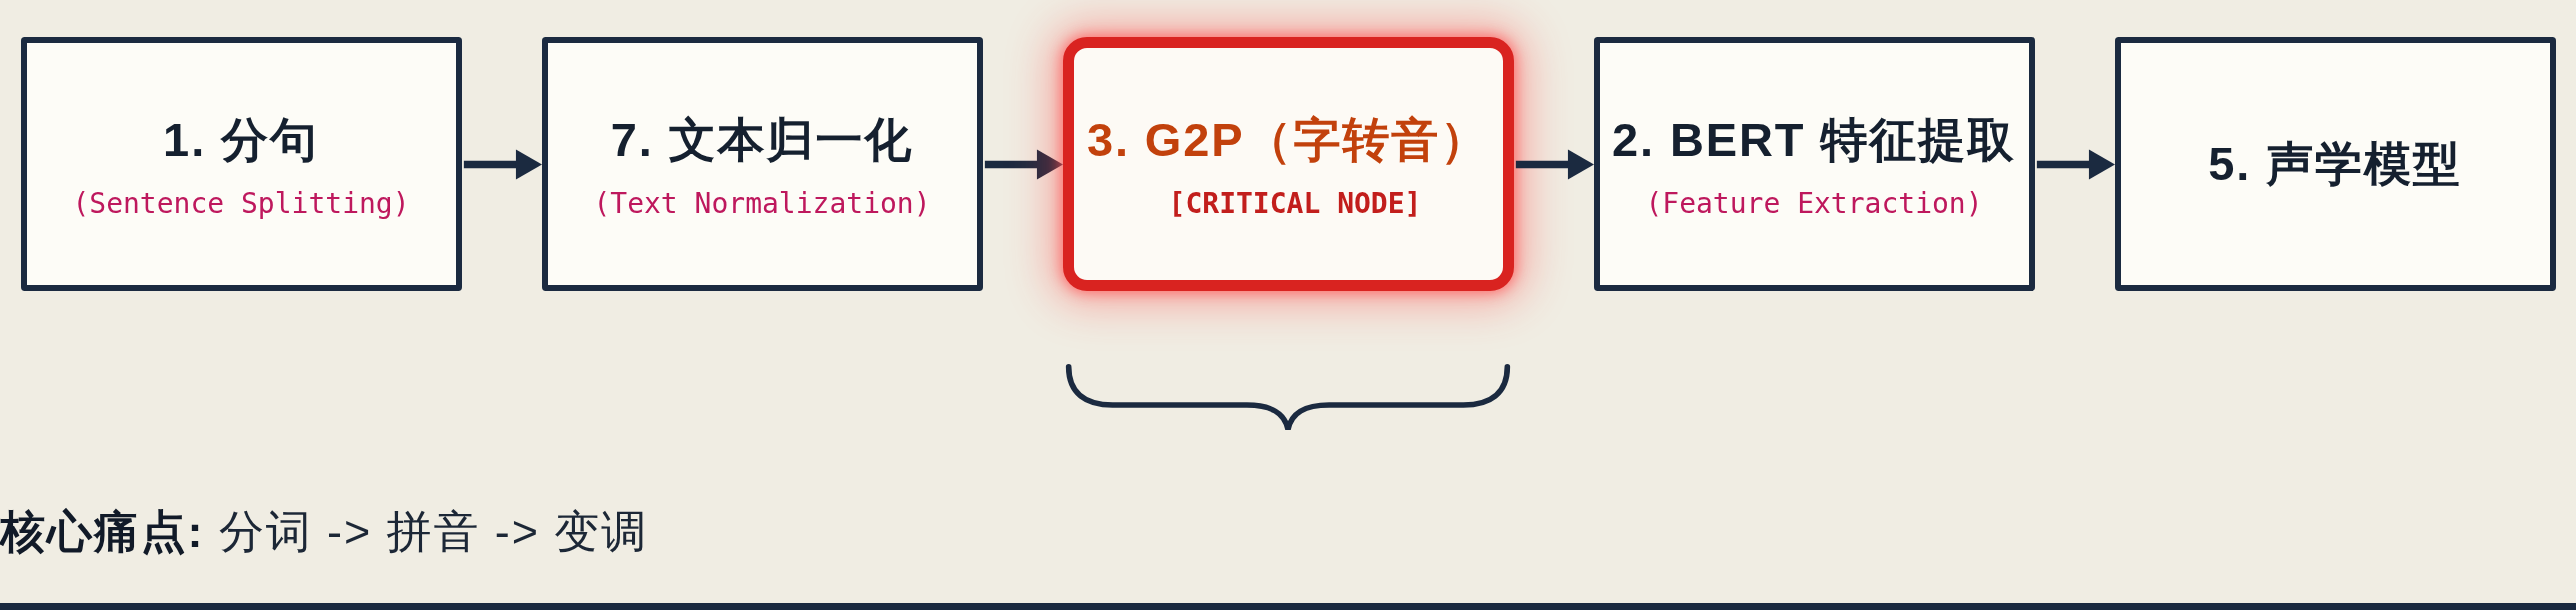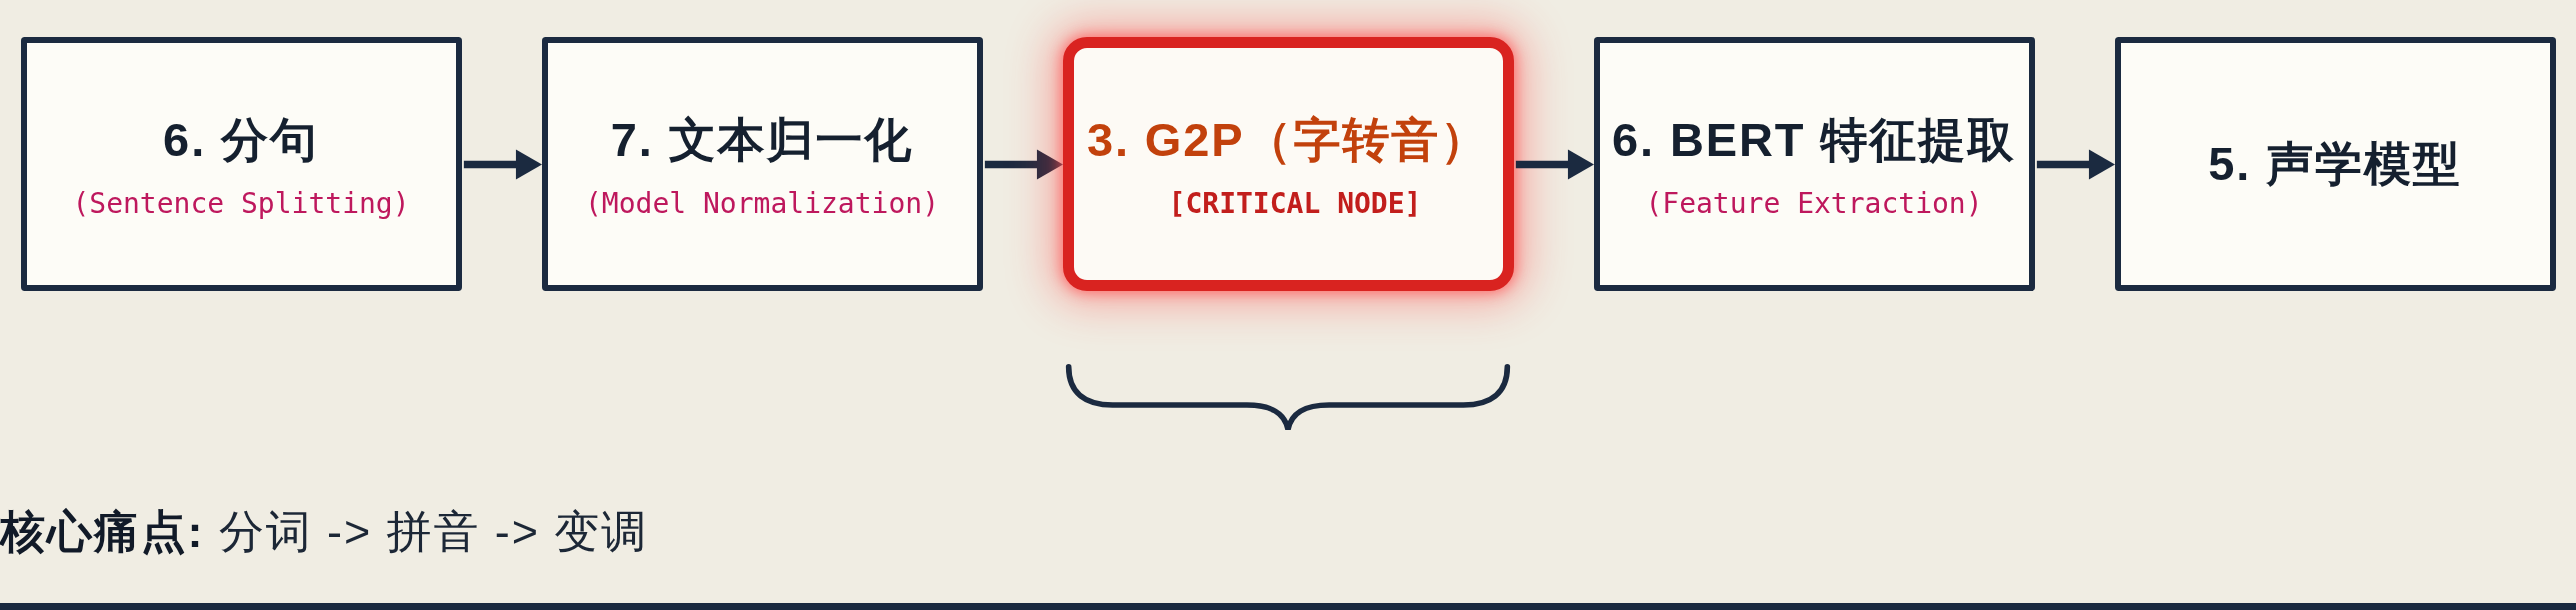--- a/index.html
+++ b/index.html
@@ -110,34 +110,34 @@
     height: 8.4px;
     background: #1b2a40;
   }
 </style>
 </head>
 <body>
 
 <div class="flow">
 
   <div class="node">
-    <div class="node-title">6. 分句</div>
+    <div class="node-title">1. 分句</div>
     <div class="node-subtitle">(Sentence Splitting)</div>
   </div>
 
   <div class="arrow">
     <svg width="80" height="41" viewBox="0 0 86 44" aria-hidden="true">
       <line x1="2" y1="22" x2="62" y2="22" stroke="#1b2a40" stroke-width="8"></line>
       <polygon points="58,6 58,38 86,22" fill="#1b2a40"></polygon>
     </svg>
   </div>
 
   <div class="node">
     <div class="node-title">7. 文本归一化</div>
-    <div class="node-subtitle">(Model Normalization)</div>
+    <div class="node-subtitle">(Text Normalization)</div>
   </div>
 
   <div class="arrow">
     <svg width="80" height="41" viewBox="0 0 86 44" aria-hidden="true">
       <line x1="2" y1="22" x2="62" y2="22" stroke="#1b2a40" stroke-width="8"></line>
       <polygon points="58,6 58,38 86,22" fill="#1b2a40"></polygon>
     </svg>
   </div>
 
   <div class="node critical">
@@ -146,21 +146,21 @@
   </div>
 
   <div class="arrow">
     <svg width="80" height="41" viewBox="0 0 86 44" aria-hidden="true">
       <line x1="2" y1="22" x2="62" y2="22" stroke="#1b2a40" stroke-width="8"></line>
       <polygon points="58,6 58,38 86,22" fill="#1b2a40"></polygon>
     </svg>
   </div>
 
   <div class="node">
-    <div class="node-title">6. BERT 特征提取</div>
+    <div class="node-title">2. BERT 特征提取</div>
     <div class="node-subtitle">(Feature Extraction)</div>
   </div>
 
   <div class="arrow">
     <svg width="80" height="41" viewBox="0 0 86 44" aria-hidden="true">
       <line x1="2" y1="22" x2="62" y2="22" stroke="#1b2a40" stroke-width="8"></line>
       <polygon points="58,6 58,38 86,22" fill="#1b2a40"></polygon>
     </svg>
   </div>
 

